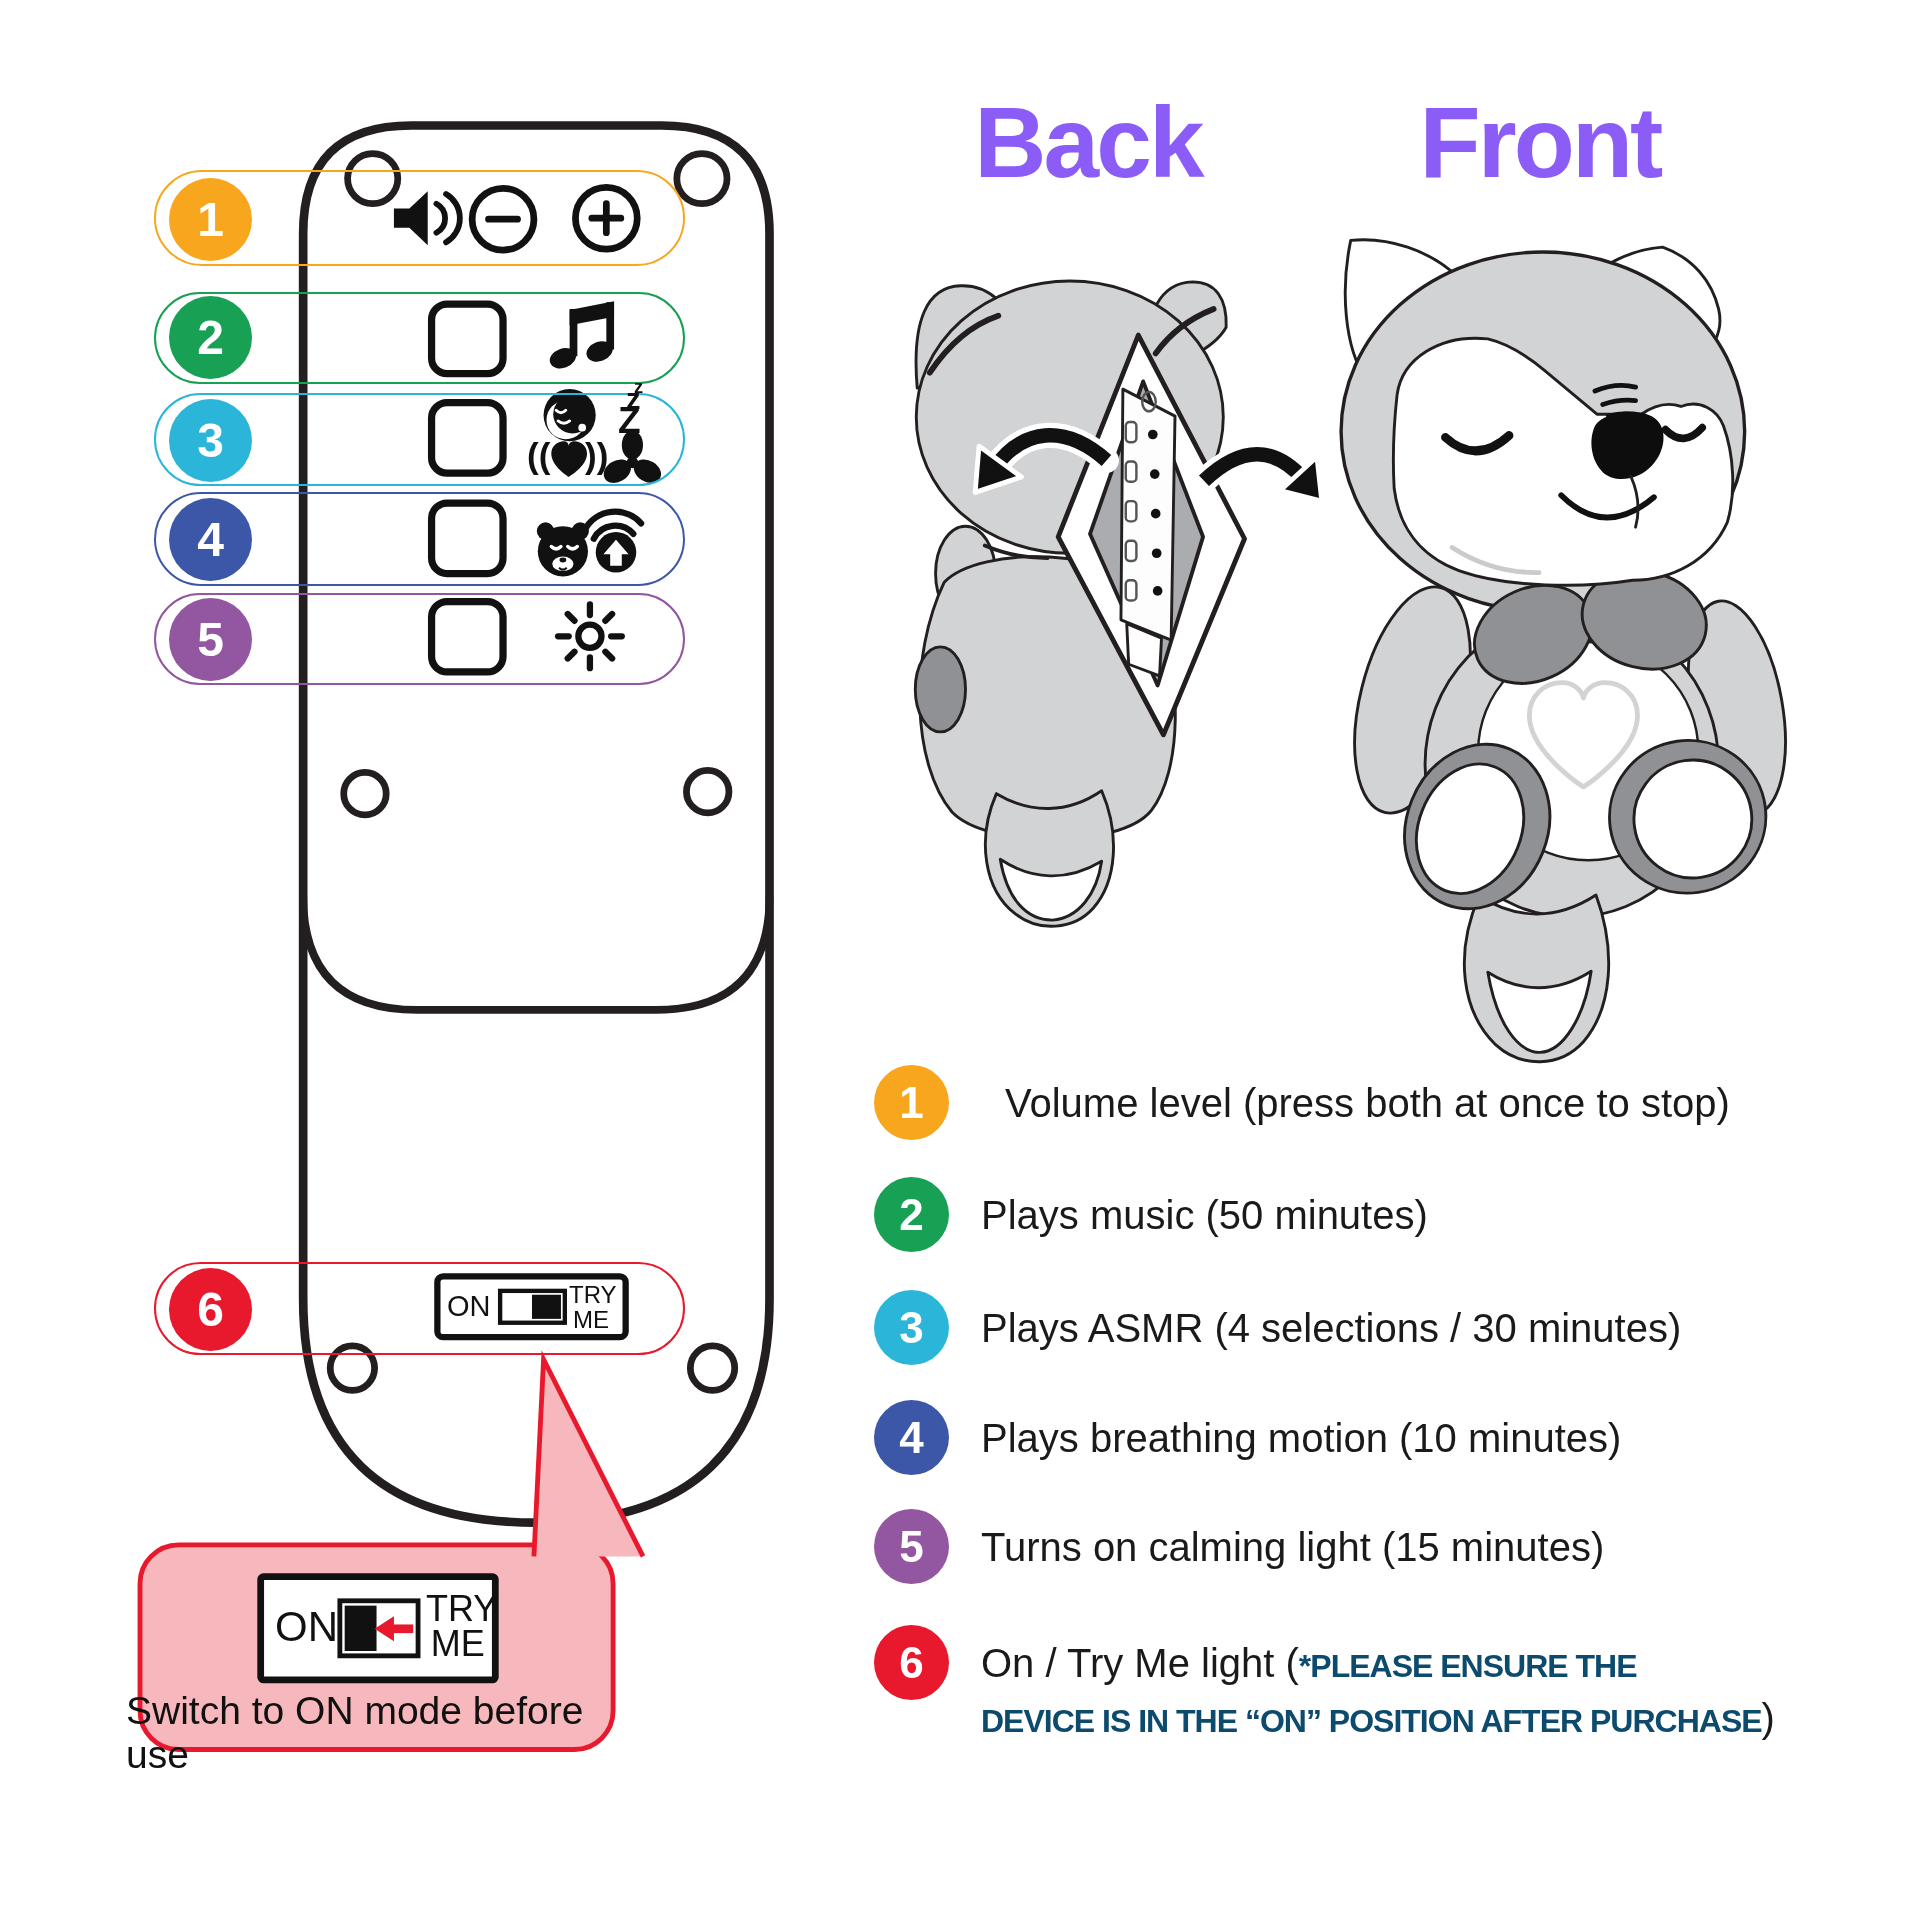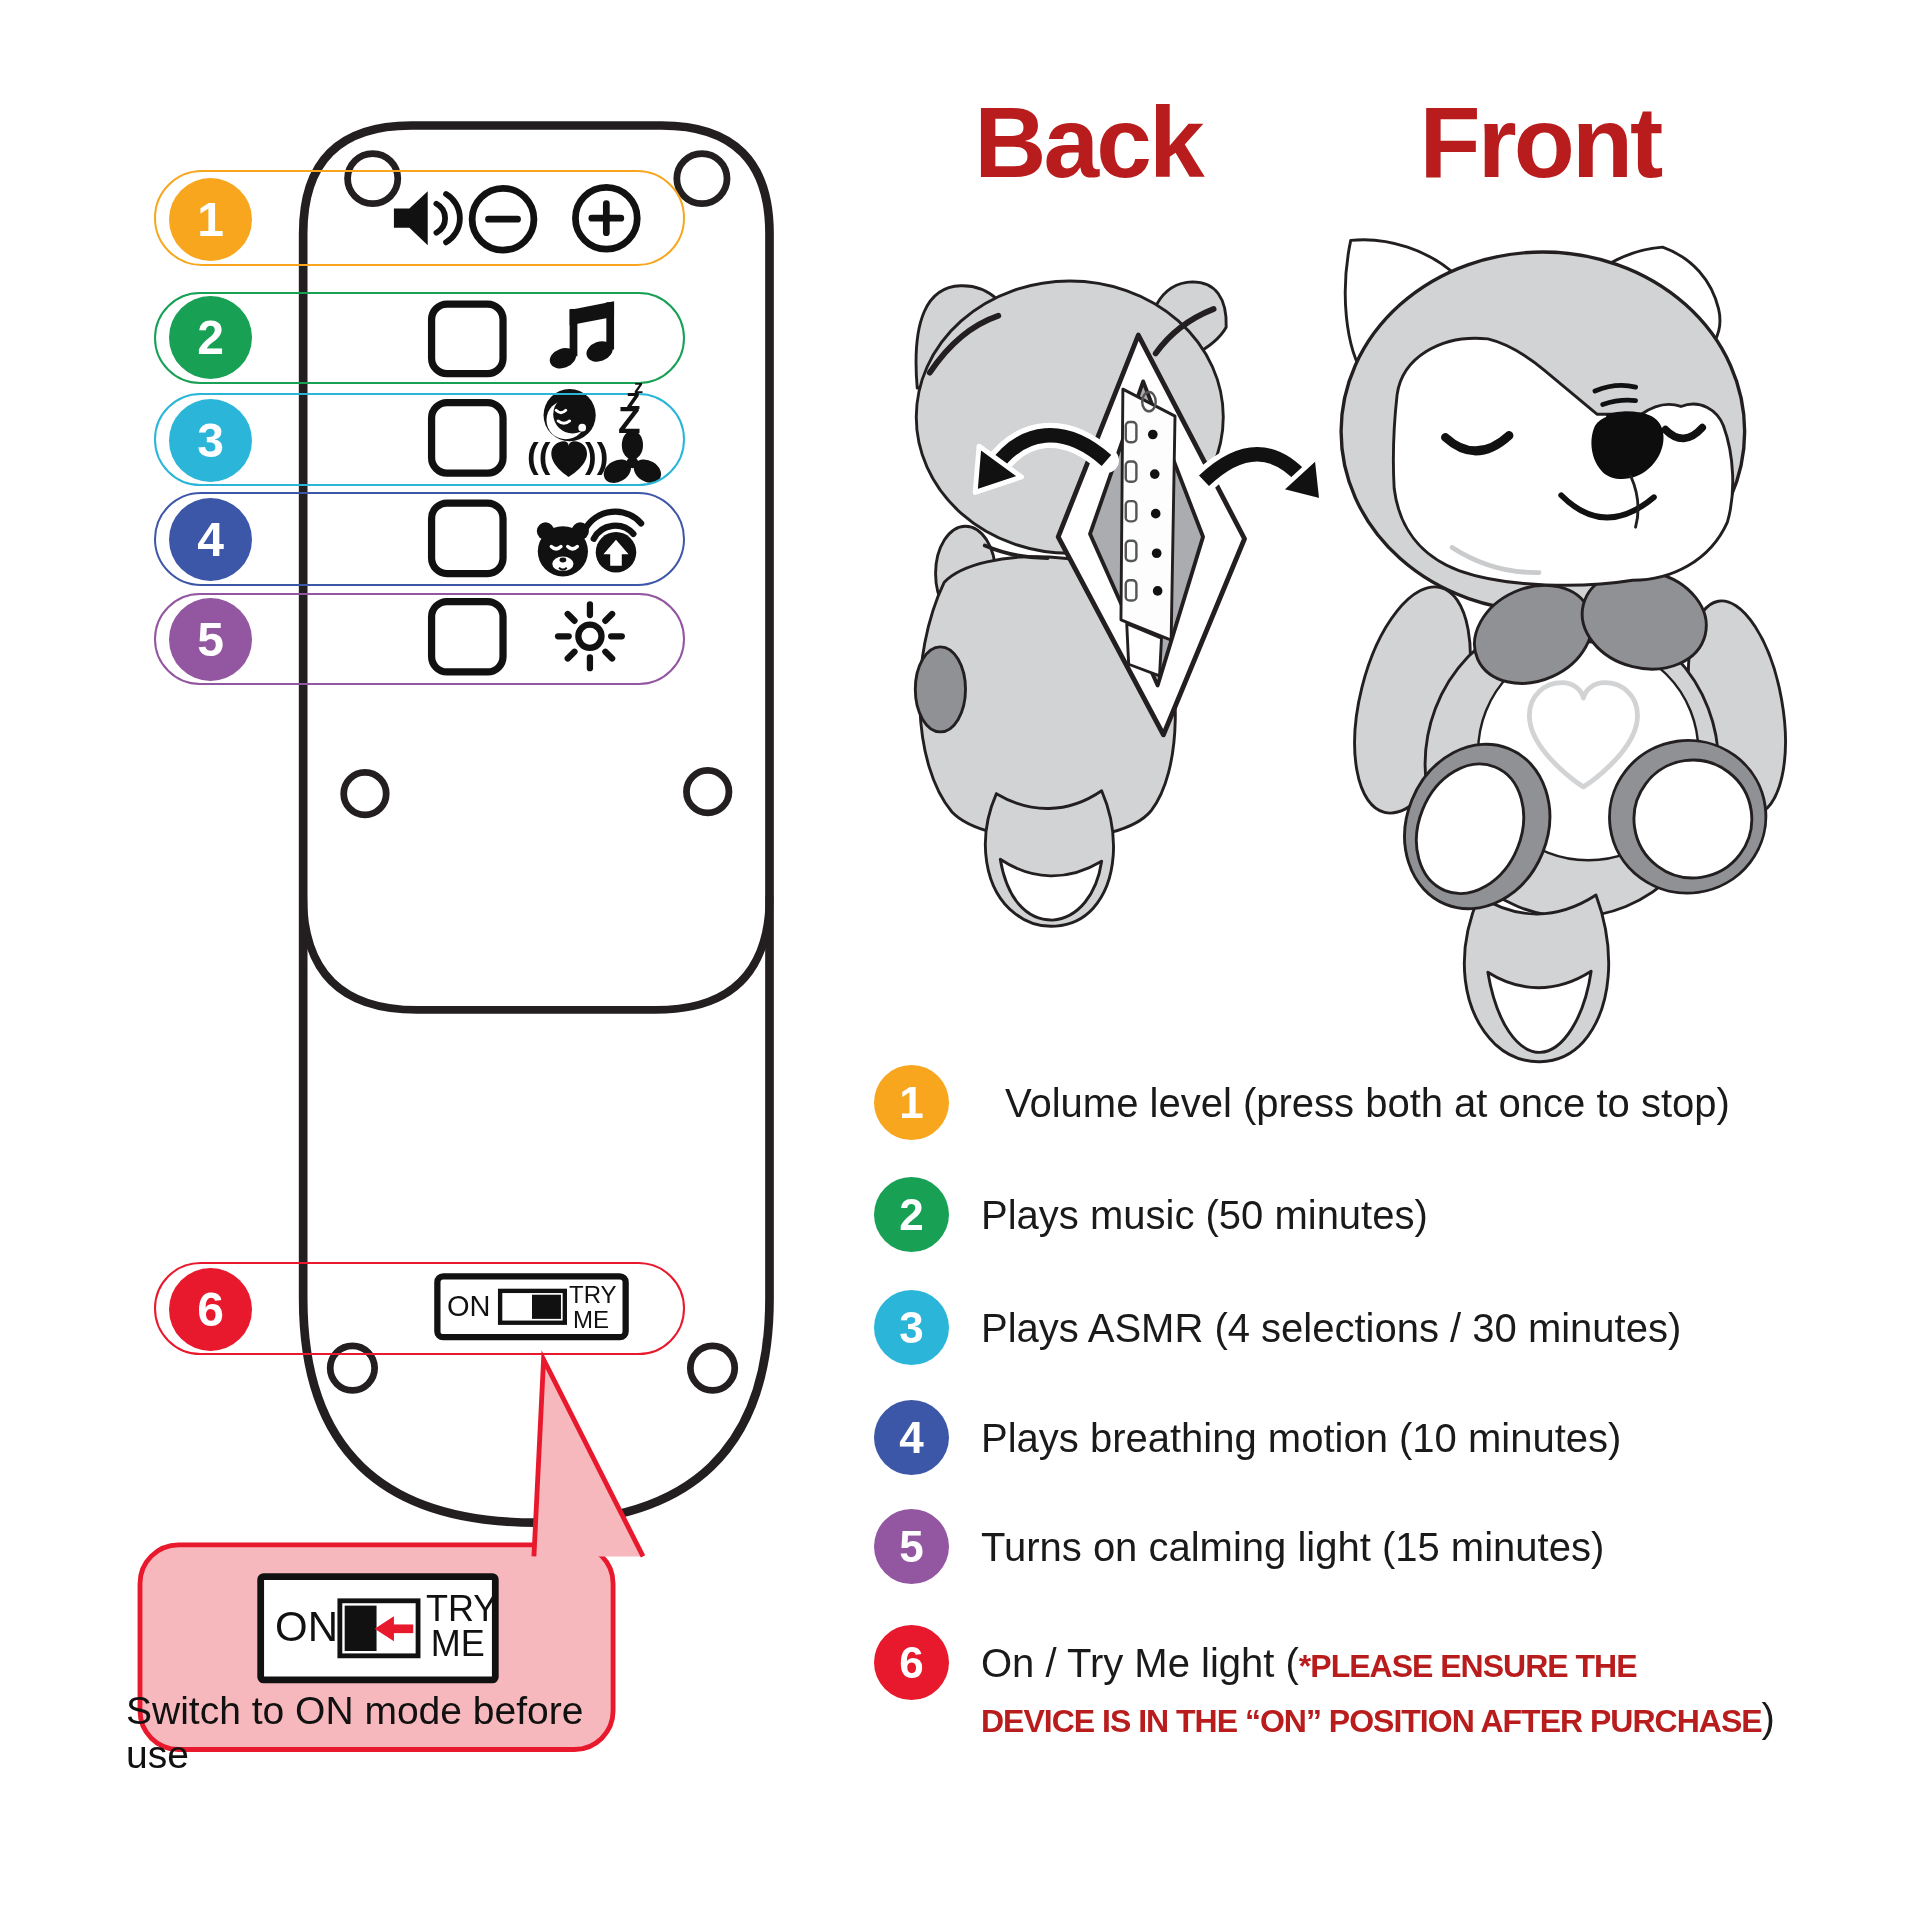--- a/index.html
+++ b/index.html
@@ -9,23 +9,23 @@
   .abs{position:absolute;}
   
   .band{position:absolute;left:154px;width:527px;height:92px;border:2.9px solid #000;border-radius:49px;background:transparent;}
   
   .numc{position:absolute;left:169px;width:83px;height:83px;border-radius:50%;
     color:#fff;font-weight:bold;font-size:48px;line-height:83px;text-align:center;}
   .legc{position:absolute;left:874px;width:75px;height:75px;border-radius:50%;
     color:#fff;font-weight:bold;font-size:44px;line-height:75px;text-align:center;}
   .legtxt{position:absolute;left:981px;font-size:40px;line-height:52px;color:#1a1a1a;white-space:nowrap;}
   .title{position:absolute;top:85px;width:386px;text-align:center;font-size:100px;font-weight:700;
-    letter-spacing:-2.9px;color:#b91c1c;}
+    letter-spacing:-2.9px;color:#8b5cf6;}
   .swtxt{color:#111;}
-  .red-warn{color:#b91c1c;font-weight:bold;font-size:32px;letter-spacing:-1px;}
+  .red-warn{color:#0c4a6e;font-weight:bold;font-size:32px;letter-spacing:-1px;}
   .zz{position:absolute;font-weight:bold;color:#111;line-height:1;}
   .par{position:absolute;font-weight:bold;color:#111;font-size:35px;line-height:1;}
 </style>
 </head>
 <body>
 
 <div id="stage">
 
 <svg id="art" width="1931" height="1931" viewBox="0 0 2000 2000">
 

